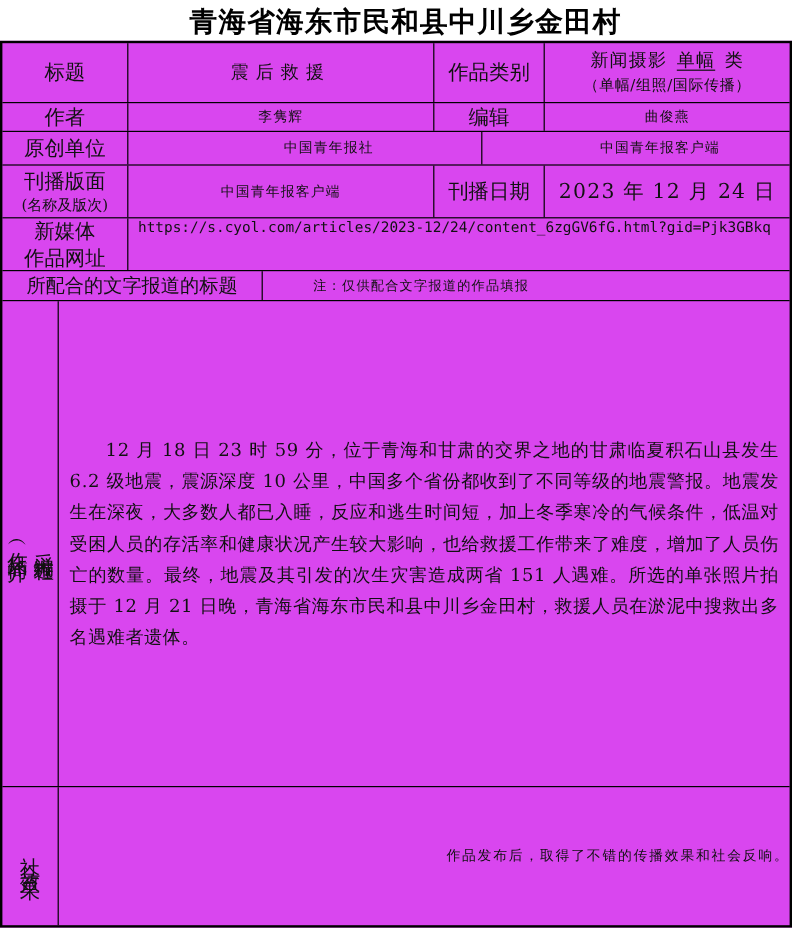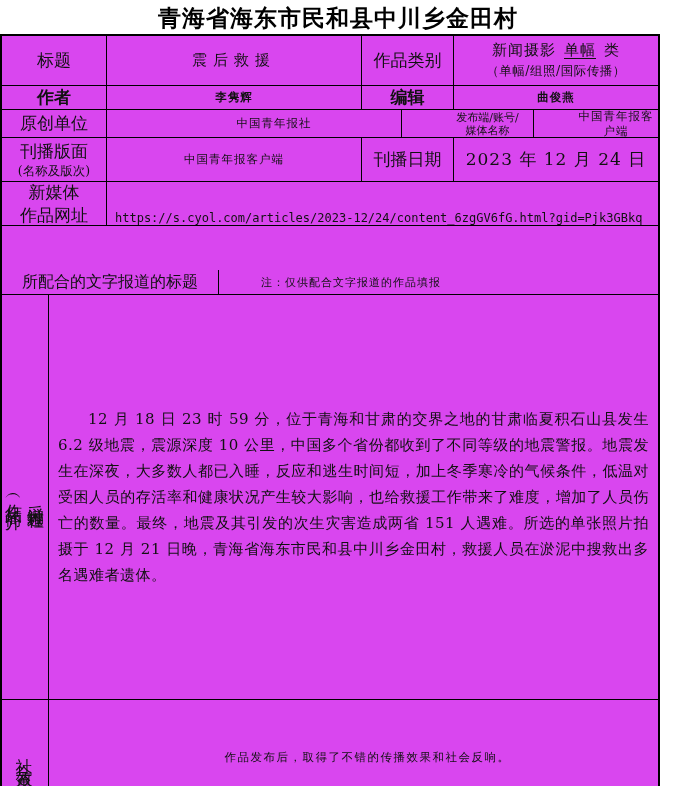--- a/index.html
+++ b/index.html
@@ -44,39 +44,39 @@
 
   
   .w-label1 { flex:0 0 105px; }
   .w-value1 { flex:0 0 255px; }
   .w-label2 { flex:0 0 92px;  }
   .w-report { flex:0 0 217px; }
   .w-vlabel { flex:0 0 47px;  }
 
   
   .r-title   { height:50px; }
-  .r-author  { height:24px;font-weight:bold; }
+  .r-author  { height:24px; }
   .r-org     { height:28px;gap:40px; }
   .r-layout  { height:44px; }
   .r-url     { height:44px; }
-  .r-report  { height:25px;margin-top:44px; }
+  .r-report  { height:25px; }
   .r-process { height:405px; }
   .r-effect  { height:115px; }
 
   .lbl   { font-size:17px; color:#111; }
   .lbl-sm{ font-size:11px; line-height:13px; color:#111; }
   .val-lg{ font-size:15px; letter-spacing:6px; }
   .val-sm{ font-size:11.5px; letter-spacing:1px; }
   .val-date{ font-size:17px; letter-spacing:1px; }
 
   .cat-main { font-size:15px; letter-spacing:1px; }
   .cat-main .u { text-decoration:underline; padding:0 8px; text-underline-offset:3px; }
   .cat-sub  { font-size:12.5px; margin-top:3px; letter-spacing:0.5px; }
 
-  .url-cell { align-items:flex-start; justify-content:flex-end; }
+  .url-cell { align-items:flex-start; justify-content:flex-start; }
   .url-text {
     font-family:"DejaVu Sans Mono","Liberation Mono",monospace;
     font-size:12px;
     padding-left:8px;
     letter-spacing:0px;
     white-space:nowrap;
   }
   .note-cell { align-items:flex-start; }
   .note-text { font-size:11px; padding-left:42px; letter-spacing:1px; }
 
@@ -97,21 +97,21 @@
 
   .process-cell { padding:0 9px; }
   .process-text {
     font-size:15px;
     line-height:26px;
     text-align:justify;
     text-indent:2em;
     letter-spacing:0.5px;
     width:100%;
   }
-  .effect-cell { align-items:center; justify-content:center; }
+  .effect-cell { align-items:flex-end; justify-content:center; }
   .effect-text { font-size:11.5px; padding-left:28px; letter-spacing:1.5px; }
 </style>
 </head>
 <body>
 
 <div class="page">
 
   <div class="doc-title">青海省海东市民和县中川乡金田村</div>
 
   <div class="tbl">
@@ -138,24 +138,20 @@
       <div class="cell w-label2 lbl">编辑</div>
       <div class="cell grow">
         <span class="val-sm">曲俊燕</span>
       </div>
     </div>
 
     <div class="row r-org">
       <div class="cell w-label1 lbl">原创单位</div>
       <div class="cell w-value1">
         <span class="val-sm">中国青年报社</span>
-      </div>
-      <div class="cell w-label2">
-        <span class="lbl-sm">发布端/账号/</span>
-        <span class="lbl-sm">媒体名称</span>
       </div>
       <div class="cell grow">
         <span class="val-sm">中国青年报客户端</span>
       </div>
     </div>
 
     <div class="row r-layout">
       <div class="cell w-label1">
         <span class="lbl">刊播版面</span>
         <span style="font-size:12.5px;">(名称及版次)</span>

